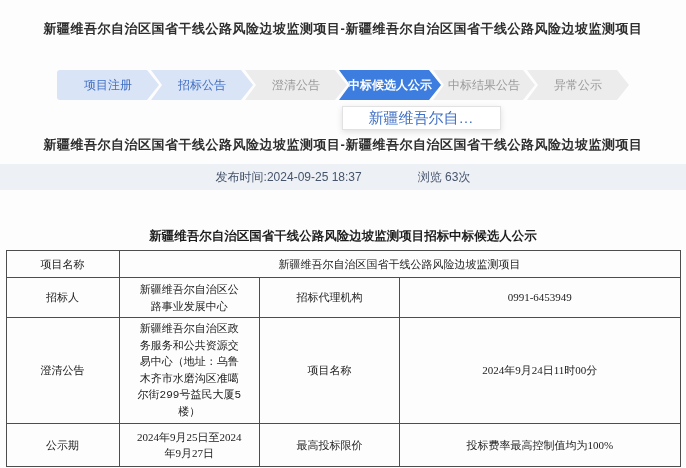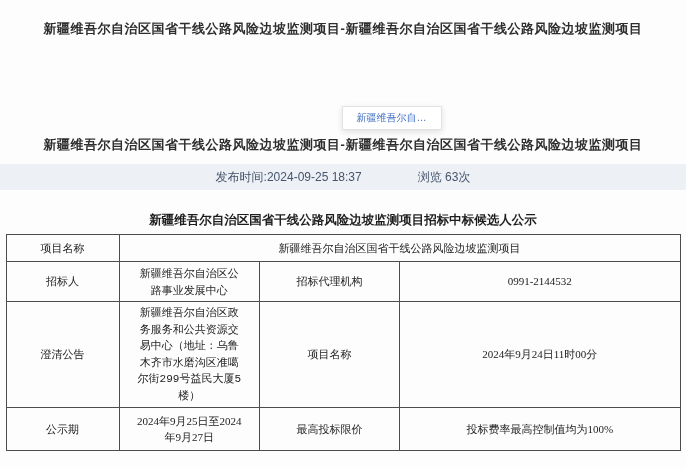--- a/index.html
+++ b/index.html
@@ -25,49 +25,69 @@
     border-radius:3px 0 0 3px;}
   .step + .step{margin-left:-8px;}
   .step.done{background:var(--step-light-bg);color:var(--step-light-text);}
   .step.inactive{background:var(--step-gray-bg);color:var(--step-gray-text);}
   .step.active{background:var(--accent);color:#fff;font-weight:bold;}
   .step-label{padding:0 4px;white-space:nowrap;}
 
   .step-dropdown{position:absolute;top:36px;left:calc(50% - 283.5px + 282px);
     min-width:100px;height:24px;background:#fff;border:1px solid #e2e2e2;
     box-shadow:0 2px 6px rgba(0,0,0,.12);display:flex;align-items:center;
-    padding:0 14px;font-size:10px;color:var(--step-light-text);cursor:pointer;}
+    padding:0 26px;font-size:15px;color:var(--step-light-text);cursor:pointer;}
 
   .sub-title{margin-top:8px;text-align:center;font-size:13px;font-weight:bold;
     color:#2e2e2e;letter-spacing:.5px;}
 
   .meta-bar{margin-top:10px;height:26px;background:var(--meta-bg);display:flex;
     align-items:center;justify-content:center;gap:56px;font-size:12px;
     color:var(--meta-text);}
 
-  .table-title{margin-top:22px;text-align:center;font-size:12.5px;font-weight:bold;
+  .table-title{margin-top:38px;text-align:center;font-size:12.5px;font-weight:bold;
     font-family:"Liberation Serif",serif;color:#1d1d1d;}
 
   table.announce{width:675px;margin:5px auto 0 auto;border-collapse:collapse;
     table-layout:fixed;font-family:"Liberation Serif",serif;font-size:11px;color:#222;}
   table.announce td{border:1px solid var(--table-border);text-align:center;
     vertical-align:middle;padding:3px 15px;line-height:1.5;}
   td.w1{width:16.8%;} td.w2{width:40.4%;} td.w3{width:15.1%;}
   tr.r1 td{height:27px;} tr.r2 td{height:28px;} tr.r3 td{height:29px;}
   tr.r4 td{height:42px;} tr.r5 td{height:43px;}
   td.left{text-align:left;padding-left:8px;font-family:Liberation Mono, monospace;}
 </style>
 </head>
 <body>
 
 <div class="page">
 
   <div class="main-title">新疆维吾尔自治区国省干线公路风险边坡监测项目-新疆维吾尔自治区国省干线公路风险边坡监测项目</div>
 
   <div class="steps-wrap">
+    <div class="steps">
+      <div class="step done">
+        <span class="step-label">项目注册</span>
+      </div>
+      <div class="step done">
+        <span class="step-label">招标公告</span>
+      </div>
+      <div class="step inactive">
+        <span class="step-label">澄清公告</span>
+      </div>
+      <div class="step active">
+        <span class="step-label">中标候选人公示</span>
+      </div>
+      <div class="step inactive">
+        <span class="step-label">中标结果公告</span>
+      </div>
+      <div class="step inactive">
+        <span class="step-label">异常公示</span>
+      </div>
+    </div>
     <div class="step-dropdown">新疆维吾尔自…</div>
   </div>
 
   <div class="sub-title">新疆维吾尔自治区国省干线公路风险边坡监测项目-新疆维吾尔自治区国省干线公路风险边坡监测项目</div>
 
   <div class="meta-bar">
     <span>发布时间:2024-09-25 18:37</span>
     <span>浏览 63次</span>
   </div>
 
@@ -76,21 +96,21 @@
   <table class="announce">
     <tbody>
       <tr class="r1">
         <td class="w1">项目名称</td>
         <td colspan="4">新疆维吾尔自治区国省干线公路风险边坡监测项目</td>
       </tr>
       <tr class="r2">
         <td class="w1">招标人</td>
         <td class="w2">新疆维吾尔自治区公路事业发展中心</td>
         <td class="w3">招标代理机构</td>
-        <td colspan="2">0991-2144532</td>
+        <td colspan="2">0991-6453949</td>
       </tr>
       <tr class="r4">
         <td class="w1">澄清公告</td>
         <td class="w2 left">新疆维吾尔自治区政务服务和公共资源交易中心（地址：乌鲁木齐市水磨沟区准噶尔街299号益民大厦5楼）</td>
         <td class="w3">项目名称</td>
         <td colspan="2">2024年9月24日11时00分</td>
       </tr>
       <tr class="r5">
         <td class="w1">公示期</td>
         <td class="w2">2024年9月25日至2024年9月27日</td>

